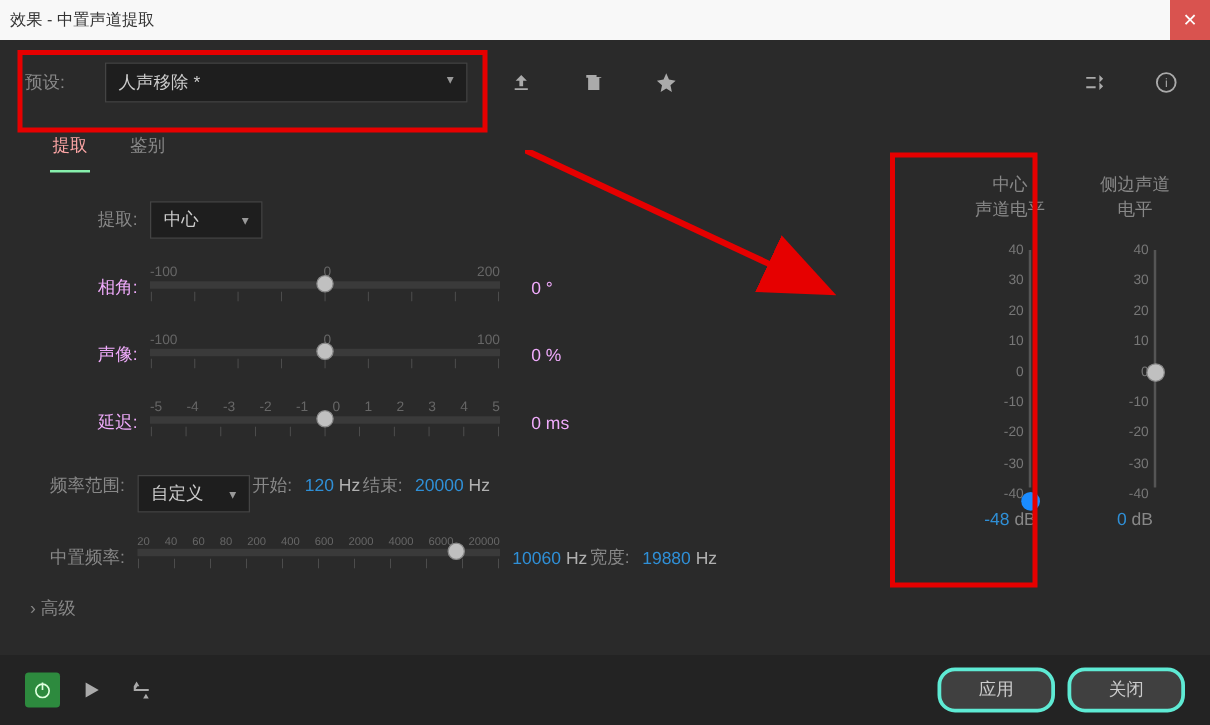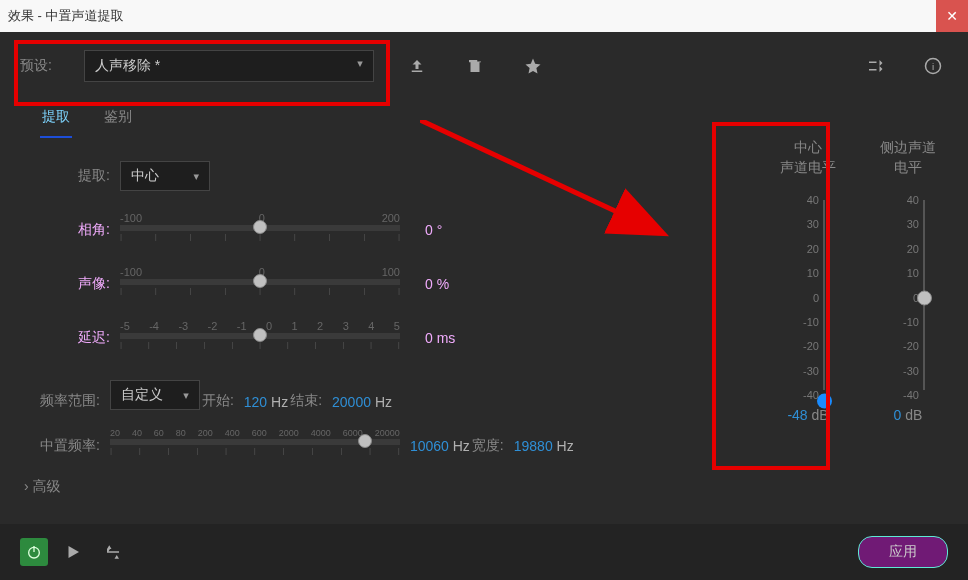--- a/index.html
+++ b/index.html
@@ -12,39 +12,39 @@
 .preset-label { color: #888; margin-right: 4px; }
 .preset-select { background: #1e1e1e; border: 1px solid #444; color: #ccc; padding: 6px 10px; width: 290px; display: flex; justify-content: space-between; align-items: flex-start; cursor: pointer; }
 .chev { font-size: 11px; color: #999; }
 .icon-btn { width: 30px; height: 30px; display: flex; align-items: center; justify-content: center; color: #aaa; cursor: pointer; }
 .icon-btn svg { width: 18px; height: 18px; fill: #aaa; }
 .spacer { flex: 1; }
 .red-box1 { position: absolute; left: 14px; top: 40px; width: 376px; height: 66px; border: 4px solid #e60000; pointer-events: none; }
 
 .tabs { display: flex; gap: 30px; padding: 10px 40px 0 40px; }
 .tab { color: #888; padding: 4px 2px 10px 2px; cursor: pointer; }
-.tab.active { color: #7dd3fc; border-bottom: 2px solid #1d4ed8; }
+.tab.active { color: #fca5a5; border-bottom: 2px solid #86efac; }
 .right-meters-header { position: absolute; top: 138px; right: 10px; display: flex; gap: 0; }
 .meter-col-head { width: 100px; text-align: center; color: #888; line-height: 1.4; }
 
 .main { display: flex; padding: 20px 20px 0 40px; }
 .controls { flex: 1; }
 .row { display: flex; align-items: center; margin-bottom: 18px; min-height: 36px; }
 .row-lbl { width: 80px; text-align: right; color: #888; padding-right: 10px; }
 .sel { background: #1e1e1e; border: 1px solid #444; color: #ccc; padding: 5px 10px; width: 90px; display: flex; justify-content: space-between; align-items: center; cursor: pointer; }
 .slider-track { position: relative; width: 280px; height: 36px; }
 .ticks { display: flex; justify-content: space-between; font-size: 11px; color: #666; }
 .track { position: relative; height: 6px; background: #3a3a3a; margin: 1px 0; }
 .track .knob { position: absolute; top: -5px; width: 14px; height: 14px; border-radius: 50%; background: #c0c0c0; border: 1px solid #888; transform: translateX(-50%); cursor: pointer; }
 .marks { display:flex; justify-content:space-between; }
 .marks span { font-size:8px; color:#555; }
 .val { color: #888; margin-left: 25px; width: 70px; }
 .dim { color: #f0abfc; }
 
-.freq-row { display: flex; align-items: flex-end; margin-top: 24px; margin-bottom: 18px; }
+.freq-row { display: flex; align-items: flex-start; margin-top: 24px; margin-bottom: 18px; }
 .blue { color: #2f8fd6; }
 .lbl2 { color: #888; margin-right: 10px; }
 .gap { margin-left: 2px; }
 
 .center-freq-row { display: flex; align-items: center; }
 .wide-slider { position: relative; width: 290px; height: 36px; margin-right: 10px; }
 
 .meters { position: absolute; right: 10px; top: 200px; display: flex; }
 .meter { width: 100px; display: flex; flex-direction: column; align-items: center; }
 .scale { position: relative; height: 195px; width: 50px; }
@@ -57,21 +57,21 @@
 .red-box2 { position: absolute; left: 712px; top: 122px; width: 118px; height: 348px; border: 4px solid #e60000; pointer-events: none; }
 
 .arrow { position: absolute; left: 420px; top: 120px; pointer-events: none; }
 
 .adv { padding: 14px 24px; color: #888; cursor: pointer; }
 .adv::before { content: "› "; color: #888; }
 
 .footer { position: absolute; bottom: 0; left: 0; right: 0; height: 56px; background: #232323; display: flex; align-items: center; padding: 0 20px; gap: 10px; }
 .power { width: 28px; height: 28px; background: #2d8a3e; border-radius: 3px; display: flex; align-items: center; justify-content: center; color: #cfe; cursor: pointer; }
 .footer .spacer { flex: 1; }
-.btn { background: #701a75; border: 1px solid #5eead4; color: #ccc; padding: 6px 30px; border-radius: 14px; cursor: pointer; }
+.btn { background: #404040; border: 3px solid #5eead4; color: #ccc; padding: 6px 30px; border-radius: 14px; cursor: pointer; }
 </style>
 </head>
 <body>
 
 <div class="titlebar">
   <span>效果 - 中置声道提取</span>
   <div class="close">✕</div>
 </div>
 
 <div class="preset-row">
@@ -334,13 +334,14 @@
         <path d="M6 4l14 8-14 8z"></path>
       </svg>
     </div>
   <div class="icon-btn">
       <svg viewBox="0 0 24 24">
         <path d="M4 18h12l-2 3h6l-3-5-3 5h2l2-3H4zM4 8l3-5 3 5H8l-2 3h14v2H4z"></path>
       </svg>
     </div>
   <div class="spacer"></div>
   <div class="btn">应用</div>
+  <div class="btn">关闭</div>
 </div>
 
 </body></html>

